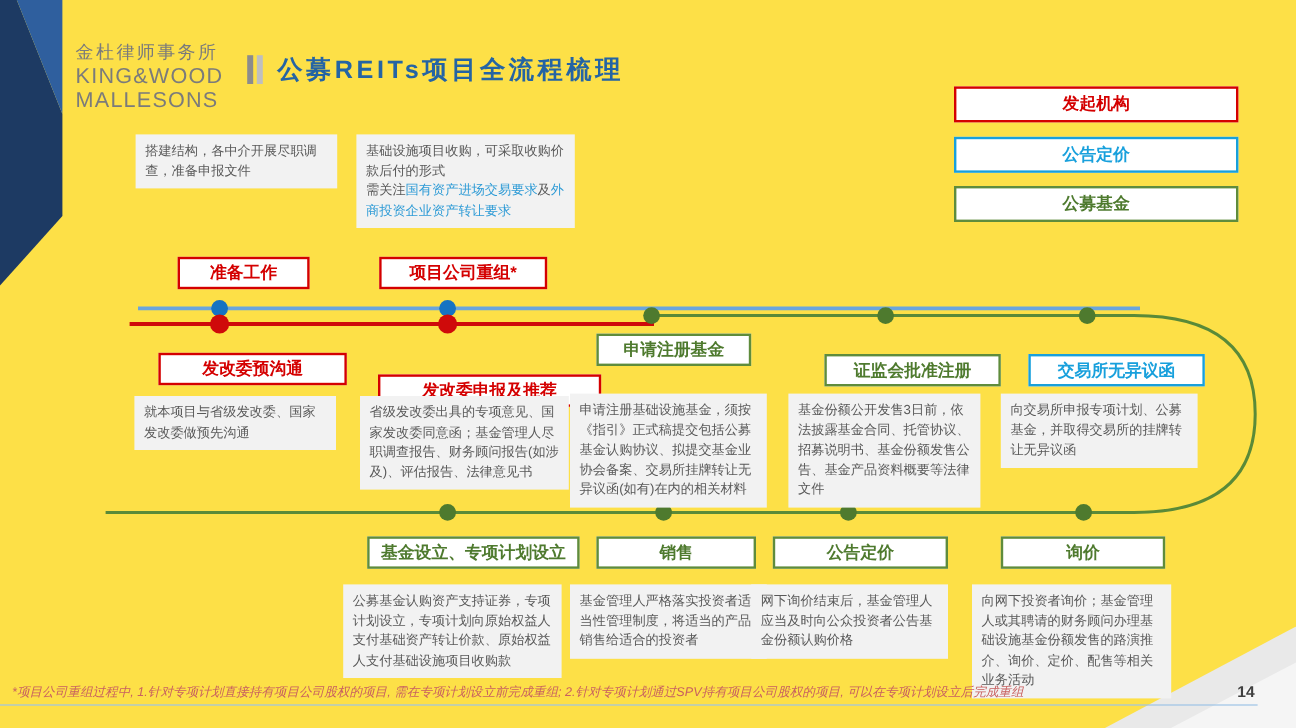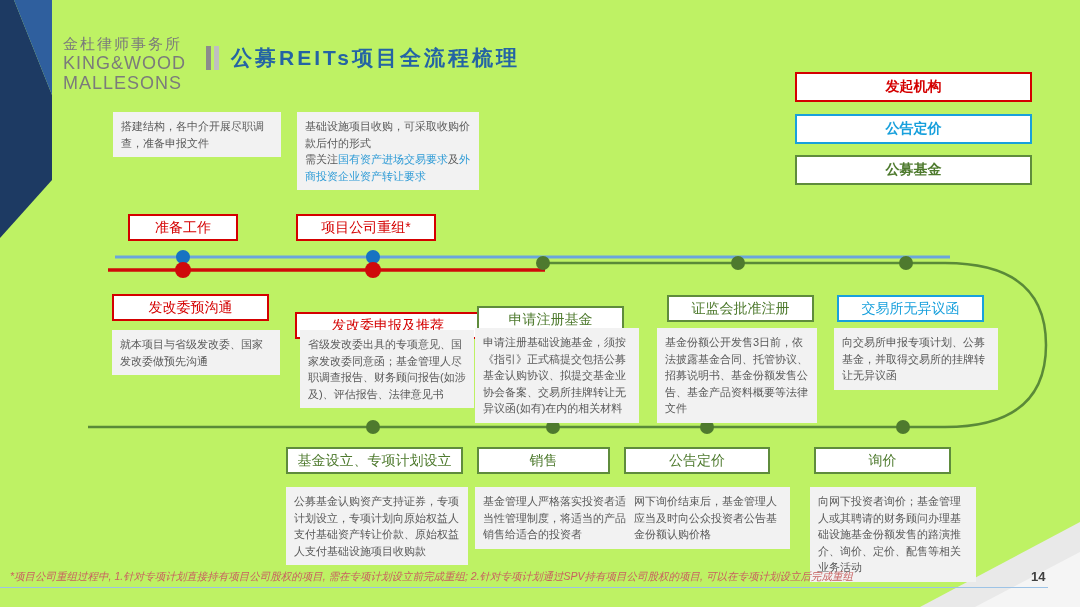--- a/index.html
+++ b/index.html
@@ -1,17 +1,17 @@
 <!DOCTYPE html>
 <html><head>
 <meta charset="utf-8">
 <style>
   html,body{margin:0;padding:0;background:#fff;}
   body{font-family:"Liberation Sans","DejaVu Sans",sans-serif;}
-  .slide{position:relative;width:1080px;height:607px;background:#bef264;overflow:hidden;}
+  .slide{position:relative;width:1080px;height:607px;background:#fde047;overflow:hidden;}
 
   
   .corner-tl{position:absolute;top:0;left:0;}
   .corner-br{position:absolute;right:0;bottom:0;}
 
   
   .logo{position:absolute;left:63px;top:36px;color:#7b7b7b;line-height:1.12;}
   .logo .cn{font-size:15px;letter-spacing:2px;}
   .logo .en{font-size:18px;letter-spacing:1px;}
 
@@ -28,21 +28,21 @@
   .legend-red{border:2px solid #d40000;color:#d40000;top:72px;}
   .legend-blue{border:2px solid #18a0dc;color:#18a0dc;top:114px;}
   .legend-green{border:2px solid #5f8c3c;color:#4e7a2e;top:155px;}
 
   
   .note{position:absolute;background:#f2f2f2;color:#595959;font-size:11px;line-height:1.5;padding:6px 8px;box-sizing:border-box;}
   .hl{color:#2e9bd6;}
 
   
   .stage{position:absolute;background:#fff;display:flex;align-items:center;justify-content:center;
-    font-size:14px;font-weight:normal;box-sizing:border-box;height:27px;}
+    font-size:14px;font-weight:bold;box-sizing:border-box;height:27px;margin-left:20px;}
   .stage.red{border:2px solid #d40000;color:#d40000;}
   .stage.green{border:2px solid #5f8c3c;color:#4e7a2e;}
   .stage.blue{border:2px solid #18a0dc;color:#18a0dc;}
 
   
   .timeline{position:absolute;left:0;top:0;pointer-events:none;}
 
   
   .footnote{position:absolute;left:10px;top:570px;width:945px;font-size:10.5px;font-style:italic;color:#c86060;}
   .footer-rule{position:absolute;left:0;top:587px;width:1048px;height:1px;background:#9dc3e6;}
@@ -99,21 +99,21 @@
     <circle cx="553" cy="427" r="7" fill="#4e7a2e"></circle>
     <circle cx="707" cy="427" r="7" fill="#4e7a2e"></circle>
     <circle cx="903" cy="427" r="7" fill="#4e7a2e"></circle>
   </svg>
 
   <div class="stage red" style="left:128px;top:214px;width:110px;">准备工作</div>
   <div class="stage red" style="left:296px;top:214px;width:140px;">项目公司重组*</div>
 
   <div class="stage red" style="left:112px;top:294px;width:157px;">发改委预沟通</div>
   <div class="stage red" style="left:295px;top:312px;width:186px;">发改委申报及推荐</div>
-  <div class="stage green" style="left:477px;top:306px;width:147px;">申请注册基金</div>
+  <div class="stage green" style="left:477px;top:278px;width:129px;">申请注册基金</div>
   <div class="stage green" style="left:667px;top:295px;width:147px;">证监会批准注册</div>
   <div class="stage blue" style="left:837px;top:295px;width:147px;">交易所无异议函</div>
 
   <div class="note" style="left:112px;top:330px;width:168px;">就本项目与省级发改委、国家发改委做预先沟通</div>
   <div class="note" style="left:300px;top:330px;width:174px;">省级发改委出具的专项意见、国家发改委同意函；基金管理人尽职调查报告、财务顾问报告(如涉及)、评估报告、法律意见书</div>
   <div class="note" style="left:475px;top:328px;width:164px;">申请注册基础设施基金，须按《指引》正式稿提交包括公募基金认购协议、拟提交基金业协会备案、交易所挂牌转让无异议函(如有)在内的相关材料</div>
   <div class="note" style="left:657px;top:328px;width:160px;">基金份额公开发售3日前，依法披露基金合同、托管协议、招募说明书、基金份额发售公告、基金产品资料概要等法律文件</div>
   <div class="note" style="left:834px;top:328px;width:164px;">向交易所申报专项计划、公募基金，并取得交易所的挂牌转让无异议函</div>
 
   <div class="stage green" style="left:286px;top:447px;width:177px;">基金设立、专项计划设立</div>

